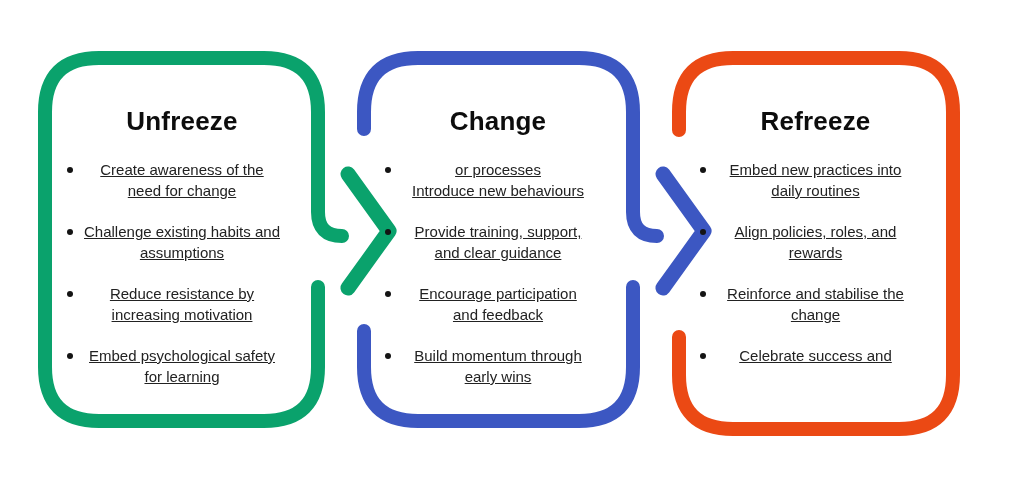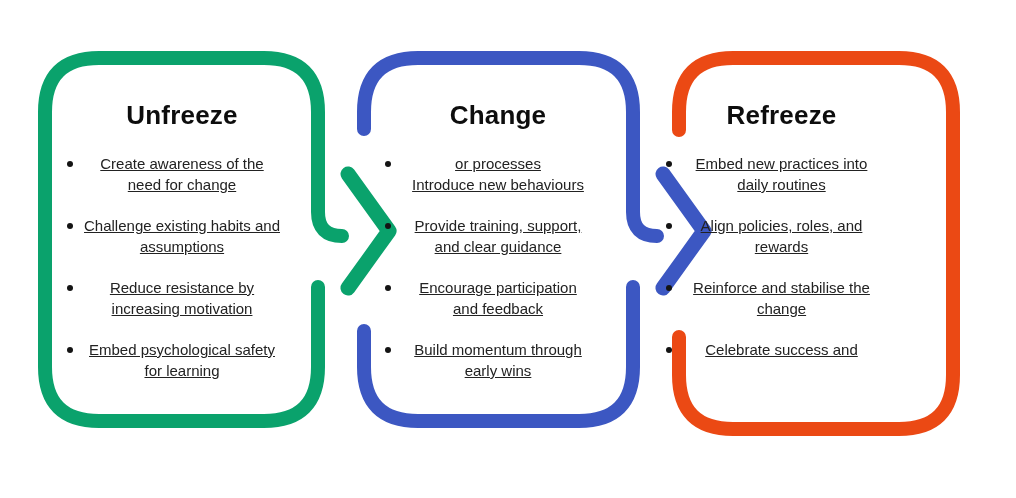--- a/index.html
+++ b/index.html
@@ -14,23 +14,23 @@
   .diagram-svg{position:absolute;left:0;top:0;}
   .box-content{
     position:absolute;
     top:52px;
     box-sizing:border-box;
     padding:40px 24px 0 24px;
     text-align:center;
   }
   .box-content.b1{left:38px;width:288px;}
   .box-content.b2{left:356px;width:284px;}
-  .box-content.b3{left:637px;width:289px;}
+  .box-content.b3{left:671px;width:289px;}
   .box-title{
-    margin:8px 0 22px 0;
+    margin:14px 0 22px 0;
     font-size:26px;
     line-height:31px;
     font-weight:800;
     color:#0d0d0d;
     letter-spacing:0.2px;
   }
   .bullet-item{
     position:relative;
     margin:0 0 20px 0;
     font-size:15px;

